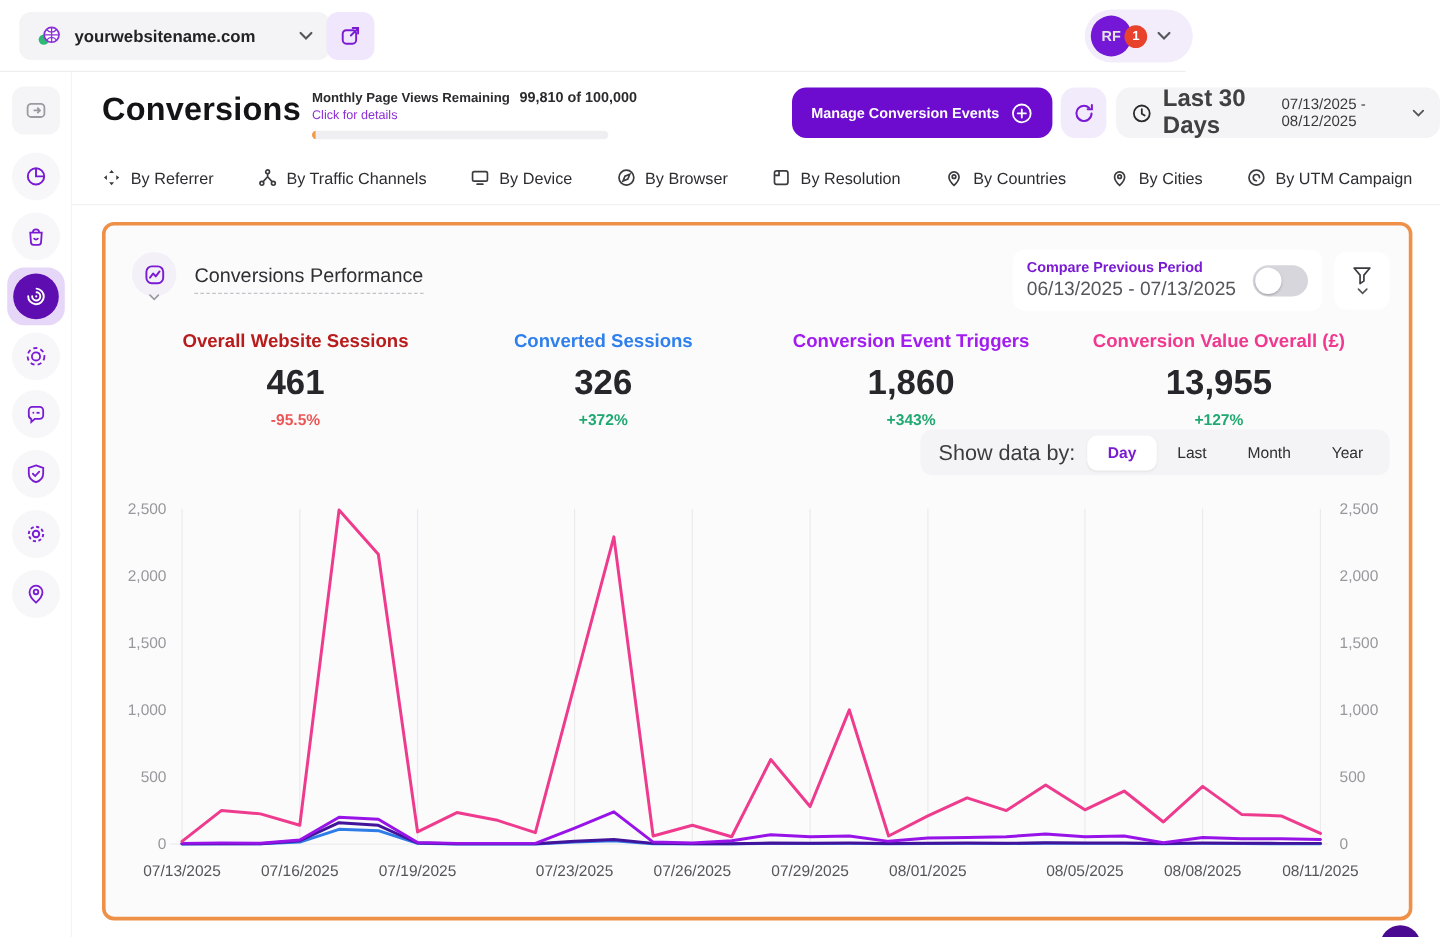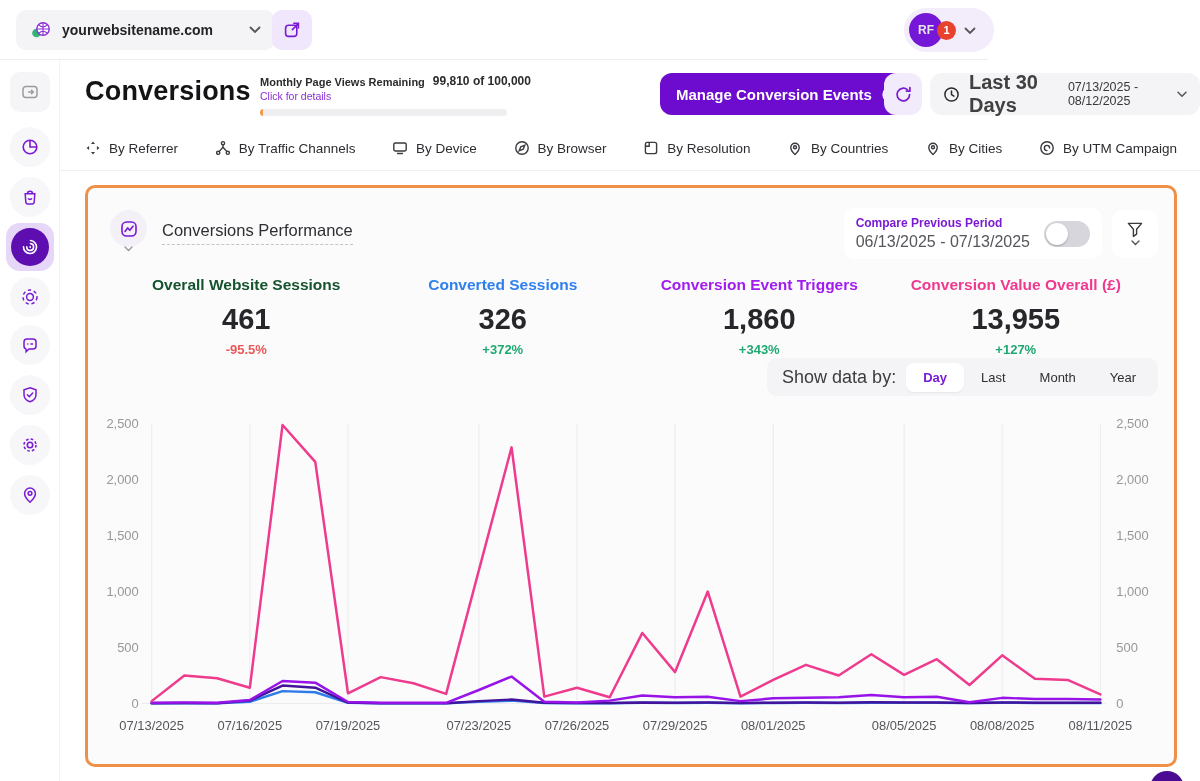--- a/index.html
+++ b/index.html
@@ -33,21 +33,21 @@
   
   .page-title { position:absolute; left:85px; top:76px; font-size:27px; font-weight:800; color:#141416; letter-spacing:.2px; }
   .pv-block { position:absolute; left:260px; top:74px; width:250px; }
   .pv-row { display:flex; align-items:flex-end; }
   .pv-label { font-size:11px; font-weight:700; color:#2b2b2e; white-space:nowrap; }
   .pv-count { font-size:12px; font-weight:600; color:#2b2b2e; margin-left:8px; white-space:nowrap; }
   .pv-link { font-size:10.5px; color:#8b2fd6; margin-top:2px; cursor:pointer; }
   .pv-bar { margin-top:7px; width:247px; height:7px; border-radius:4px; background:#efeff1; overflow:hidden; }
   .pv-fill { width:3px; height:100%; background:#f2994a; }
   .manage-btn { position:absolute; left:660px; top:73px; height:42px; border:none; background:#6d0bcf; color:#fff;
-    border-radius:12px; font-size:15px; font-weight:600; padding:0 16px; display:flex; align-items:center; gap:9px;
+    border-radius:12px; font-size:12px; font-weight:600; padding:0 16px; display:flex; align-items:center; gap:9px;
     font-family:inherit; cursor:pointer; }
   .refresh-btn { position:absolute; left:884px; top:73px; width:38px; height:42px; background:#f2ebfc; border-radius:12px;
     border:none; display:flex; align-items:center; justify-content:center; cursor:pointer; }
   .date-pill { position:absolute; left:930px; top:73px; height:42px; background:#f4f4f6; border-radius:12px;
     display:flex; align-items:center; gap:9px; padding:0 13px; cursor:pointer; }
   .date-pill .dp-main { font-size:20px; font-weight:700; color:#404040; }
   .date-pill .dp-range { font-size:12.5px; color:#38383c; }
 
   
   .tabs { position:absolute; left:85px; top:126px; width:1092px; height:44px; display:flex; align-items:center; justify-content:space-between; }
@@ -376,21 +376,21 @@
       <span class="chev-svg">
         <svg width="9" height="6" viewBox="0 0 9 6">
             <path d="M1 1l3.5 3.5L8 1" stroke="#55555a" stroke-width="1.4" fill="none" stroke-linecap="round"></path>
           </svg>
       </span>
     </div>
   </div>
 
   <div class="metrics">
     <div class="metric">
-      <div class="m-label" style="color: #14532d;">Overall Website Sessions</div>
+      <div class="m-label" style="color: #b91c1c;">Overall Website Sessions</div>
       <div class="m-value">461</div>
       <div class="m-delta" style="color: rgb(235, 87, 87);">-95.5%</div>
     </div>
     <div class="metric">
       <div class="m-label" style="color: rgb(47, 128, 237);">Converted Sessions</div>
       <div class="m-value">326</div>
       <div class="m-delta" style="color: rgb(31, 169, 113);">+372%</div>
     </div>
     <div class="metric">
       <div class="m-label" style="color: rgb(162, 27, 239);">Conversion Event Triggers</div>

